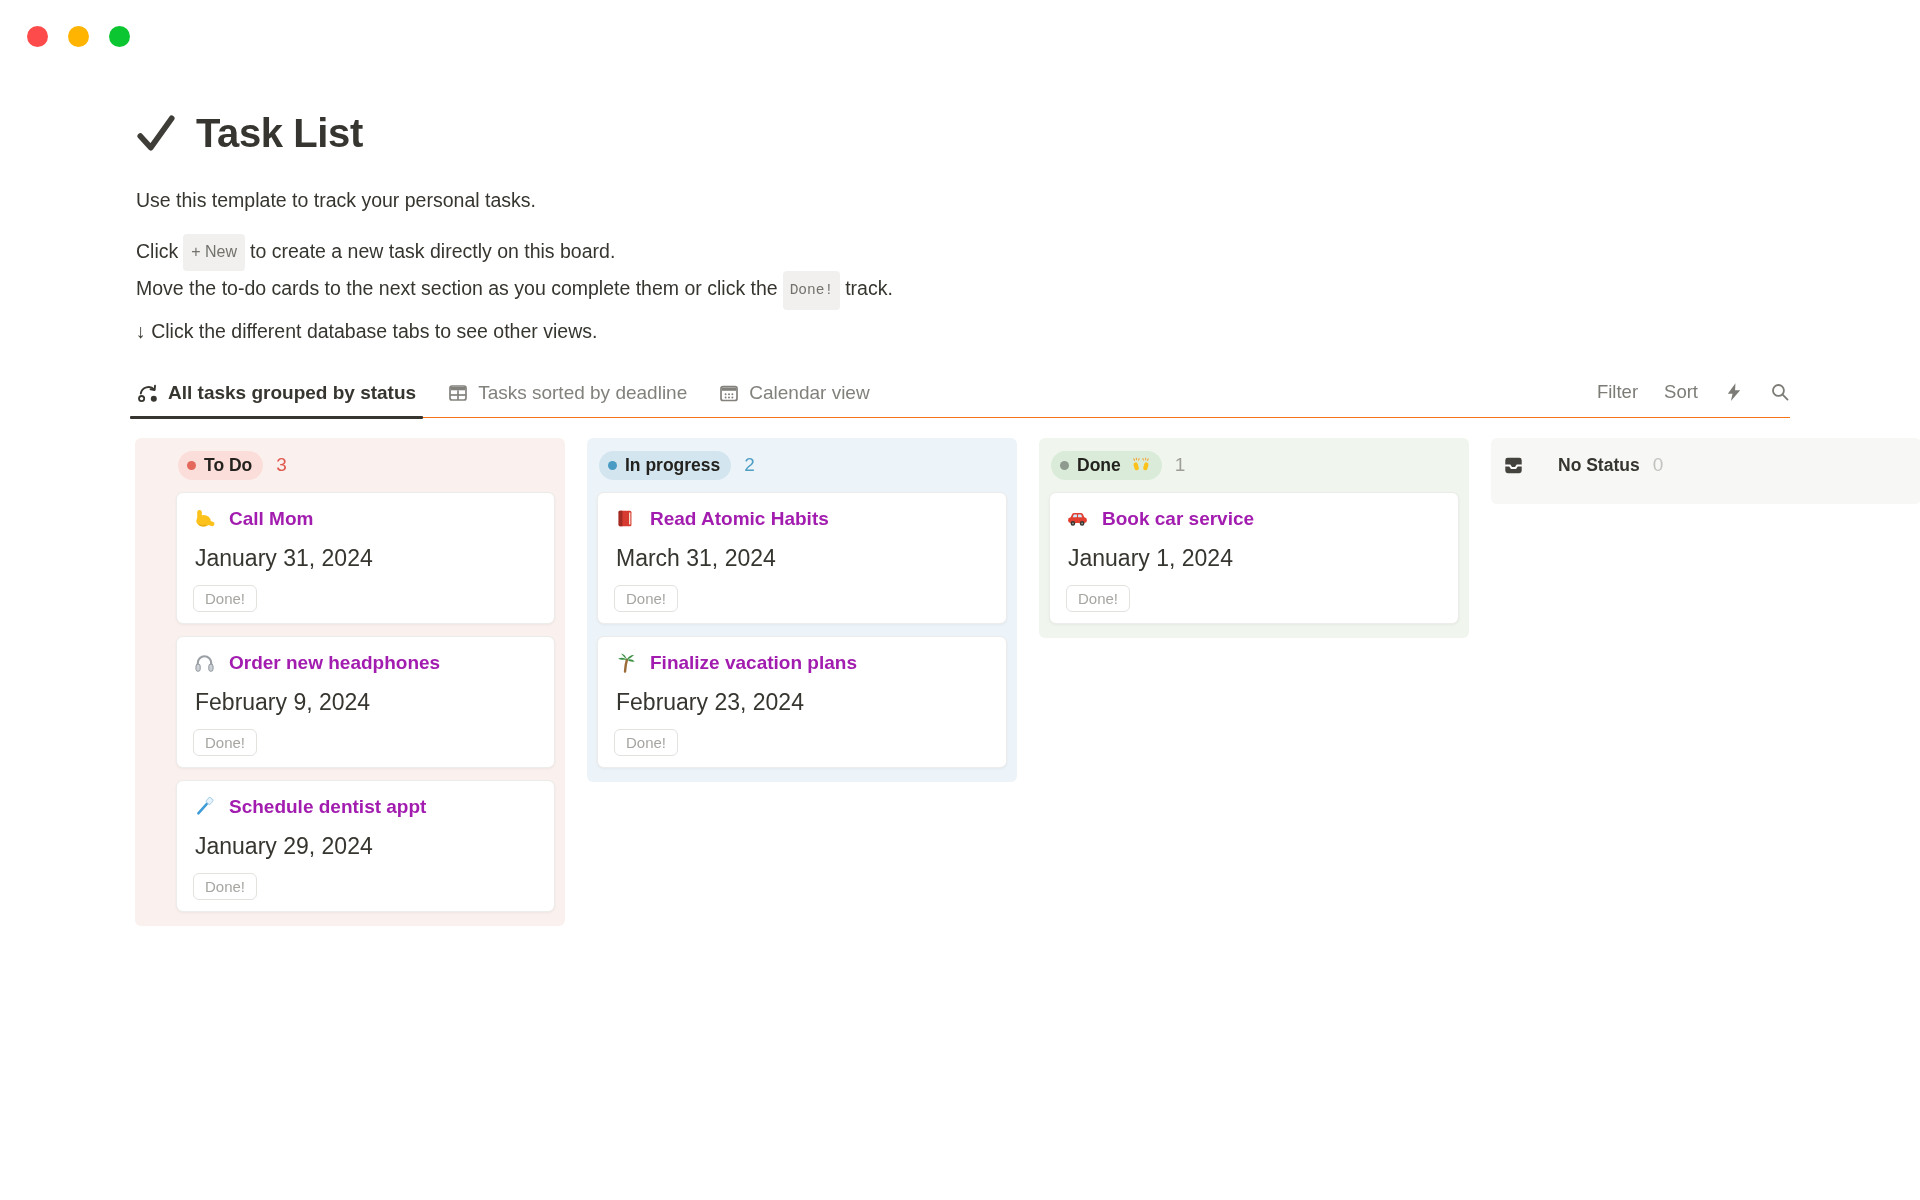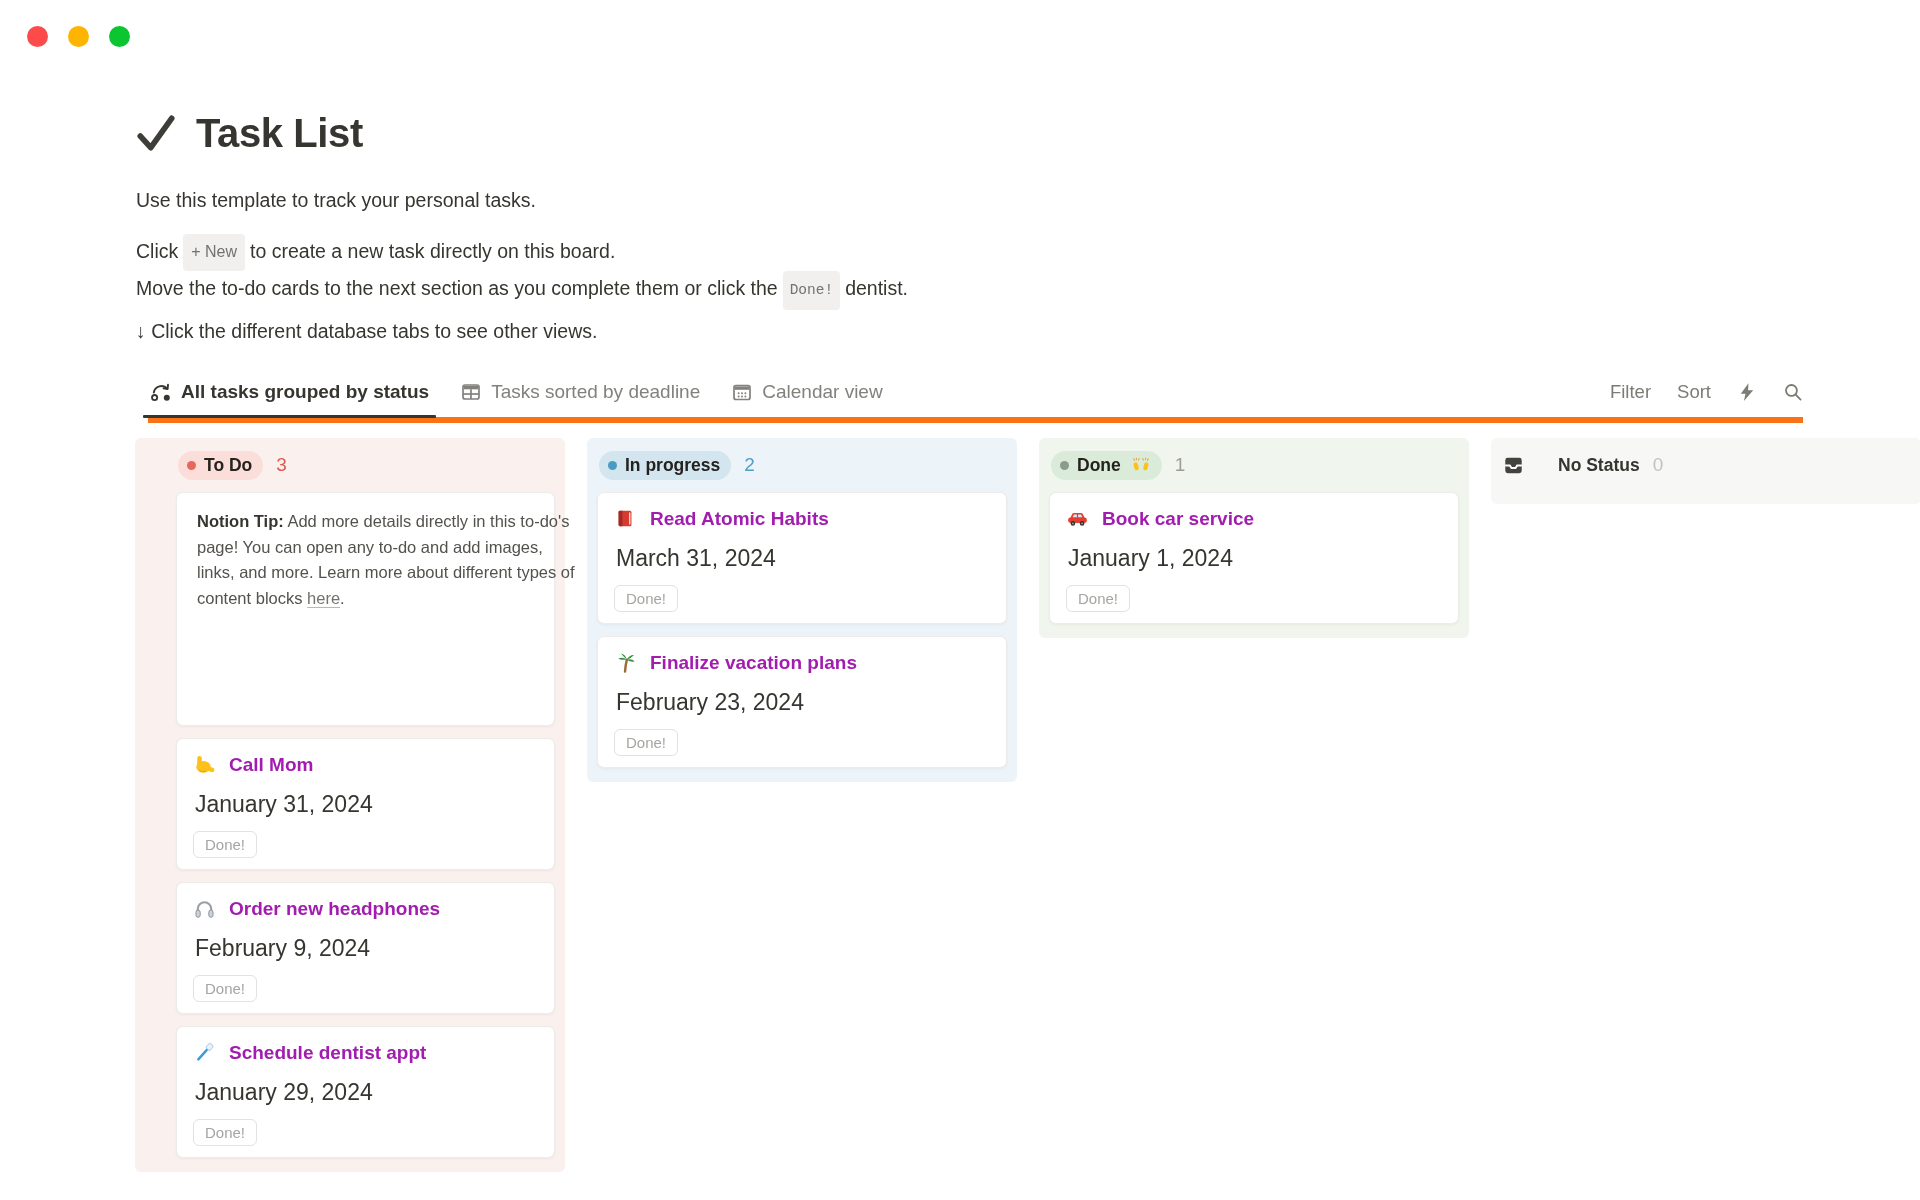--- a/index.html
+++ b/index.html
@@ -17,22 +17,22 @@
   .page-icon svg { width:46px; height:46px; display:block; }
   h1.page-title { font-size:40px; font-weight:700; color:#37352f; letter-spacing:-0.4px; }
   .subtitle { position:absolute; left:136px; top:189px; font-size:19.5px; }
   .instructions { position:absolute; left:136px; top:234px; font-size:19.5px; line-height:34px; }
   .arrow-line { position:absolute; left:136px; top:320px; font-size:19.5px; }
   .chip { display:inline-block; background:#f1f0ee; border-radius:4px; padding:1px 8px 2px;
           font-size:16px; color:#73726d; margin:0 5px; vertical-align:1px; }
   .chip.mono { font-family:"Liberation Mono", monospace; font-size:14.5px; padding:2px 7px 3px; }
 
   
-  .tabs-row { position:absolute; left:148px; top:381px; width:1655px; display:flex;
-              align-items:flex-start; border-bottom:6px solid #f97316; }
+  .tabs-row { position:absolute; left:135px; top:381px; width:1655px; display:flex;
+              align-items:center; border-bottom:1px solid #f97316; }
   .tab { position:relative; display:flex; align-items:center; gap:9px; padding:0 2px 13px;
          margin-right:27px; font-size:19px; color:#82817c; cursor:pointer; white-space:nowrap; }
   .tab svg { width:22px; height:22px; display:block; }
   .tab.active { color:#37352f; font-weight:700; }
   .tab.active::after { content:''; position:absolute; left:-5px; right:-5px; bottom:-2px;
                        height:3px; background:#37352f; border-radius:1px; }
   .toolbar-right { margin-left:auto; display:flex; align-items:center; gap:26px;
                    padding-bottom:14px; color:#7c7b76; font-size:18.5px; }
   .toolbar-right .txt-btn { cursor:pointer; }
   .icon-btn svg { width:20px; height:20px; display:block; }
@@ -81,21 +81,21 @@
         <path d="M7 25 L17 36 L37 8" stroke="#3f3d38" stroke-width="5.5" fill="none" stroke-linecap="round" stroke-linejoin="round"></path>
       </svg>
     </span>
   <h1 class="page-title">Task List</h1>
 </div>
 
 <p class="subtitle">Use this template to track your personal tasks.</p>
 
 <div class="instructions">
   <p><span>Click</span><span class="chip">+ New</span><span>to create a new task directly on this board.</span></p>
-  <p><span>Move the to-do cards to the next section as you complete them or click the</span><span class="chip mono">Done!</span><span>dentist.</span></p>
+  <p><span>Move the to-do cards to the next section as you complete them or click the</span><span class="chip mono">Done!</span><span>track.</span></p>
 </div>
 
 <p class="arrow-line">↓ Click the different database tabs to see other views.</p>
 
 <div class="tabs-row">
   <div class="tab active">
     <span>
         <svg viewBox="0 0 22 22">
           <circle cx="4.6" cy="16.6" r="2.6" fill="none" stroke="currentColor" stroke-width="1.8"></circle>
           <circle cx="16.8" cy="16.8" r="3" fill="currentColor"></circle>
@@ -152,23 +152,20 @@
 
 <div class="board">
     <div class="column" style="background: rgb(250, 241, 238); padding-left: 36px;">
       <div class="column-header">
         <span class="pill" style="background: rgb(251, 222, 218);">
           <span class="dot" style="background: rgb(228, 104, 92);"></span>
           <span class="pill-label">To Do</span>
         </span>
         <span class="count" style="color: rgb(224, 88, 78);">3</span>
       </div>
-      <div class="card tip-card">
-        <div class="tip-text"><strong>Notion Tip:</strong><span> Add more details directly in this to-do's page! You can open any to-do and add images, links, and more. Learn more about different types of content blocks </span><a class="tip-link">here</a><span>.</span></div>
-      </div>
       <div class="card task-card"><div class="card-title-row">
           <span class="card-emoji">
             <svg viewBox="0 0 24 24">
               <rect x="4.4" y="3" width="4.8" height="11.5" rx="2.4" fill="#fcc21b"></rect>
               <ellipse cx="11" cy="14.5" rx="7.6" ry="6.2" fill="#fcc21b"></ellipse>
               <rect x="13.5" y="13" width="10" height="4.8" rx="2.4" fill="#fcc21b" transform="rotate(18 13.5 13)"></rect>
               <path d="M6.8 18.6 q3.2 1.8 6.4 0.2" stroke="#e2a713" stroke-width="1.2" fill="none" stroke-linecap="round"></path>
             </svg>
           </span>
           <span class="card-title">Call Mom</span>

